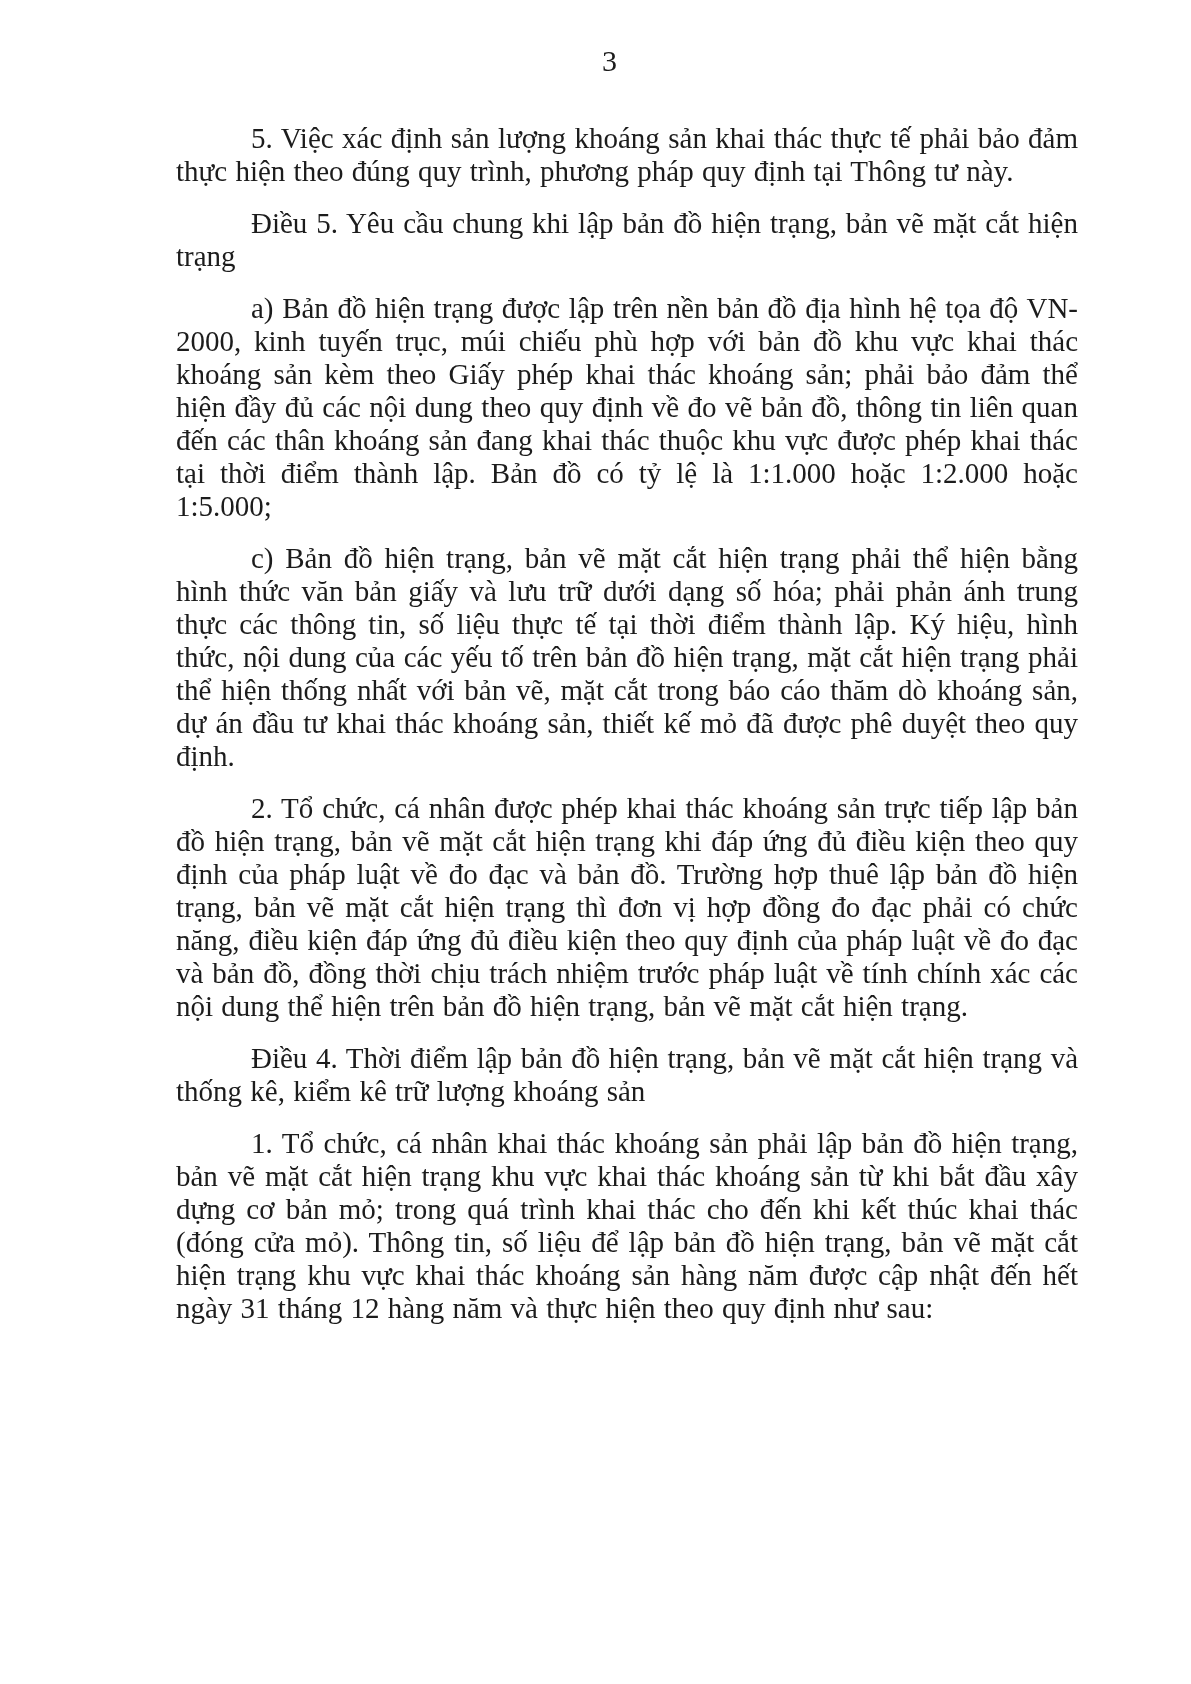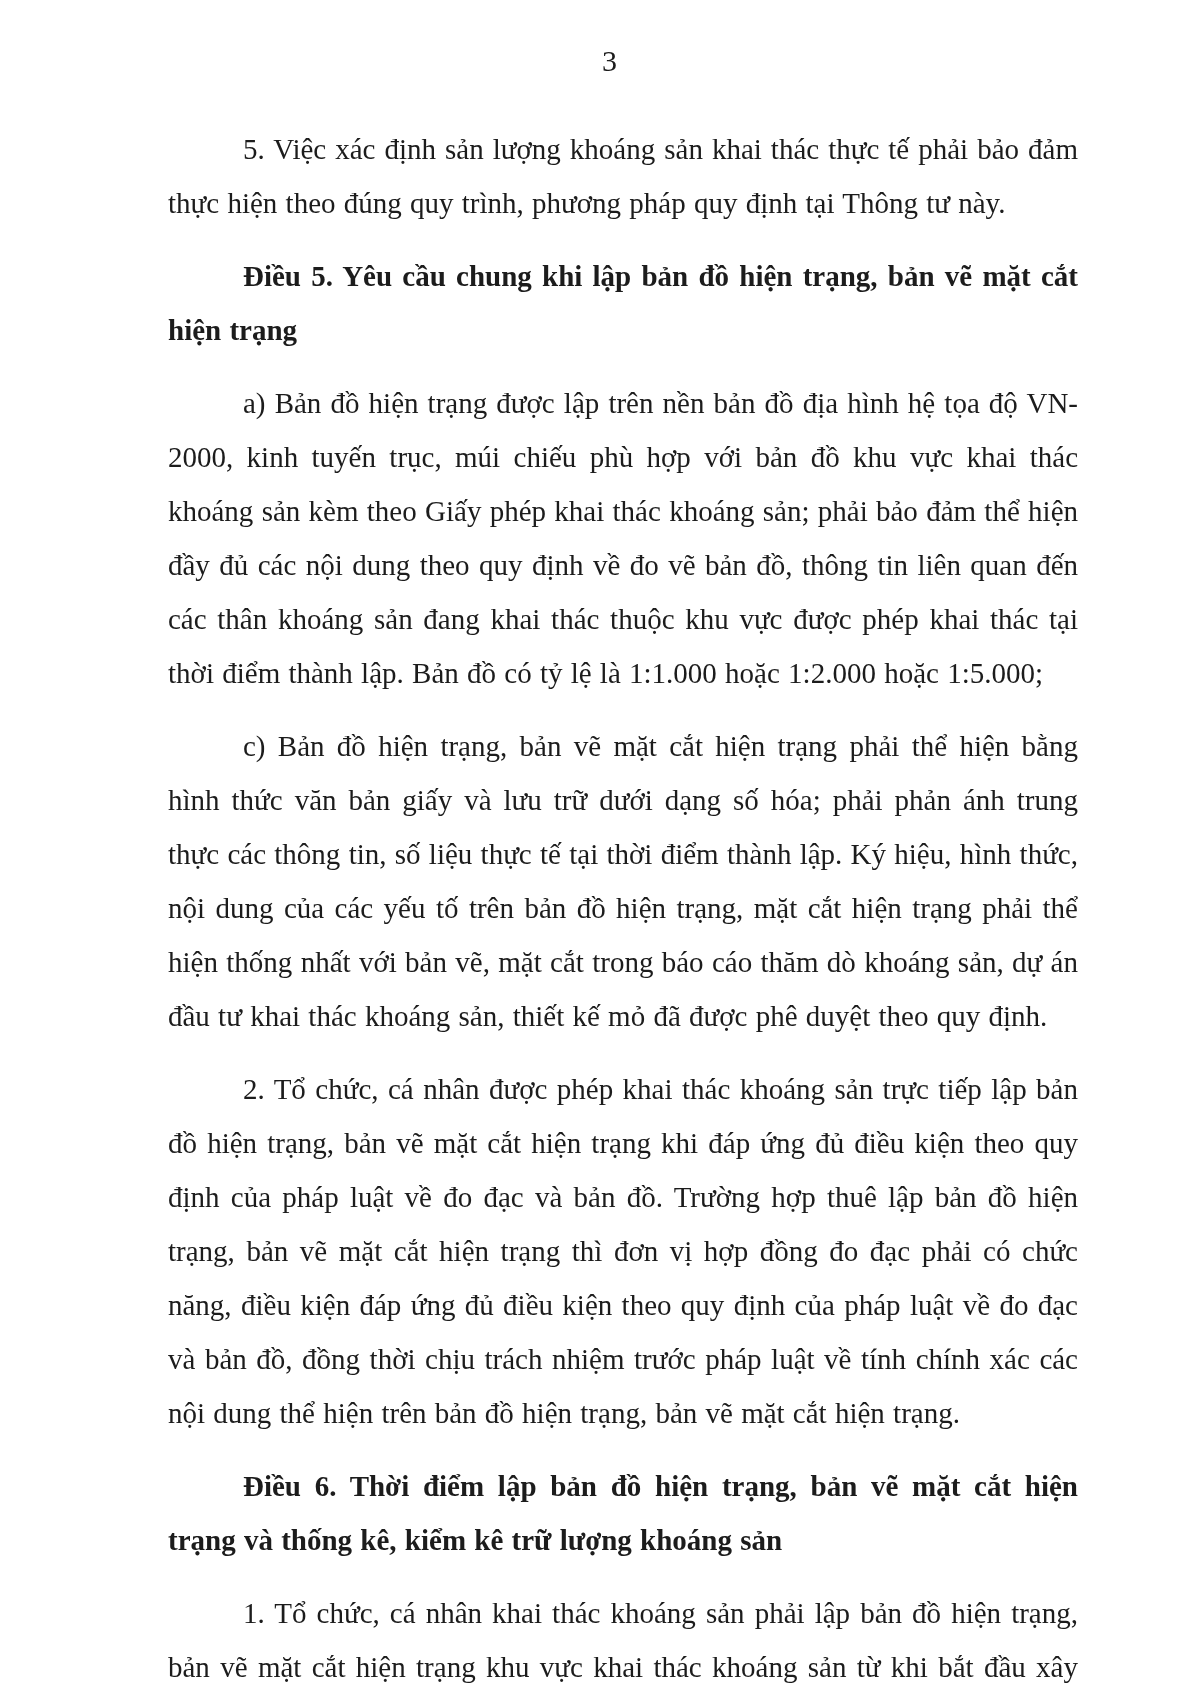--- a/index.html
+++ b/index.html
@@ -24,28 +24,28 @@
   .page-number {
     text-align: center;
     font-size: 30px;
     line-height: 34px;
     margin: 0 0 44px 0;
     
     margin-left: -27px;
   }
   .doc-body p {
     font-size: 29px;
-    line-height: 54px;
+    line-height: 33px;
     text-align: justify;
     text-indent: 75px;
-    margin: 0 0 19px 0;
+    margin: 0 0 19px 8px;
     word-spacing: 1px;
   }
   .doc-body p.heading {
-    font-weight: bold;
+    font-weight: normal;
   }
 </style>
 </head>
 <body>
 
 <div class="page">
 
   <div class="page-number">3</div>
 
   <div class="doc-body">
@@ -54,18 +54,18 @@
     <p class="heading">Điều 5. Yêu cầu chung khi lập bản đồ hiện trạng, bản vẽ mặt cắt hiện trạng</p>
 
 
     <p class="para">a) Bản đồ hiện trạng được lập trên nền bản đồ địa hình hệ tọa độ VN-2000, kinh tuyến trục, múi chiếu phù hợp với bản đồ khu vực khai thác khoáng sản kèm theo Giấy phép khai thác khoáng sản; phải bảo đảm thể hiện đầy đủ các nội dung theo quy định về đo vẽ bản đồ, thông tin liên quan đến các thân khoáng sản đang khai thác thuộc khu vực được phép khai thác tại thời điểm thành lập. Bản đồ có tỷ lệ là 1:1.000 hoặc 1:2.000 hoặc 1:5.000;</p>
 
 
     <p class="para">c) Bản đồ hiện trạng, bản vẽ mặt cắt hiện trạng phải thể hiện bằng hình thức văn bản giấy và lưu trữ dưới dạng số hóa; phải phản ánh trung thực các thông tin, số liệu thực tế tại thời điểm thành lập. Ký hiệu, hình thức, nội dung của các yếu tố trên bản đồ hiện trạng, mặt cắt hiện trạng phải thể hiện thống nhất với bản vẽ, mặt cắt trong báo cáo thăm dò khoáng sản, dự án đầu tư khai thác khoáng sản, thiết kế mỏ đã được phê duyệt theo quy định.</p>
 
     <p class="para">2. Tổ chức, cá nhân được phép khai thác khoáng sản trực tiếp lập bản đồ hiện trạng, bản vẽ mặt cắt hiện trạng khi đáp ứng đủ điều kiện theo quy định của pháp luật về đo đạc và bản đồ. Trường hợp thuê lập bản đồ hiện trạng, bản vẽ mặt cắt hiện trạng thì đơn vị hợp đồng đo đạc phải có chức năng, điều kiện đáp ứng đủ điều kiện theo quy định của pháp luật về đo đạc và bản đồ, đồng thời chịu trách nhiệm trước pháp luật về tính chính xác các nội dung thể hiện trên bản đồ hiện trạng, bản vẽ mặt cắt hiện trạng.</p>
 
-    <p class="heading">Điều 6. Thời điểm lập bản đồ hiện trạng, bản vẽ mặt cắt hiện trạng và thống kê, kiểm kê trữ lượng khoáng sản</p>
+    <p class="heading">Điều 4. Thời điểm lập bản đồ hiện trạng, bản vẽ mặt cắt hiện trạng và thống kê, kiểm kê trữ lượng khoáng sản</p>
 
     <p class="para">1. Tổ chức, cá nhân khai thác khoáng sản phải lập bản đồ hiện trạng, bản vẽ mặt cắt hiện trạng khu vực khai thác khoáng sản từ khi bắt đầu xây dựng cơ bản mỏ; trong quá trình khai thác cho đến khi kết thúc khai thác (đóng cửa mỏ). Thông tin, số liệu để lập bản đồ hiện trạng, bản vẽ mặt cắt hiện trạng khu vực khai thác khoáng sản hàng năm được cập nhật đến hết ngày 31 tháng 12 hàng năm và thực hiện theo quy định như sau:</p>
   </div>
 
 </div>
 
 </body></html>

